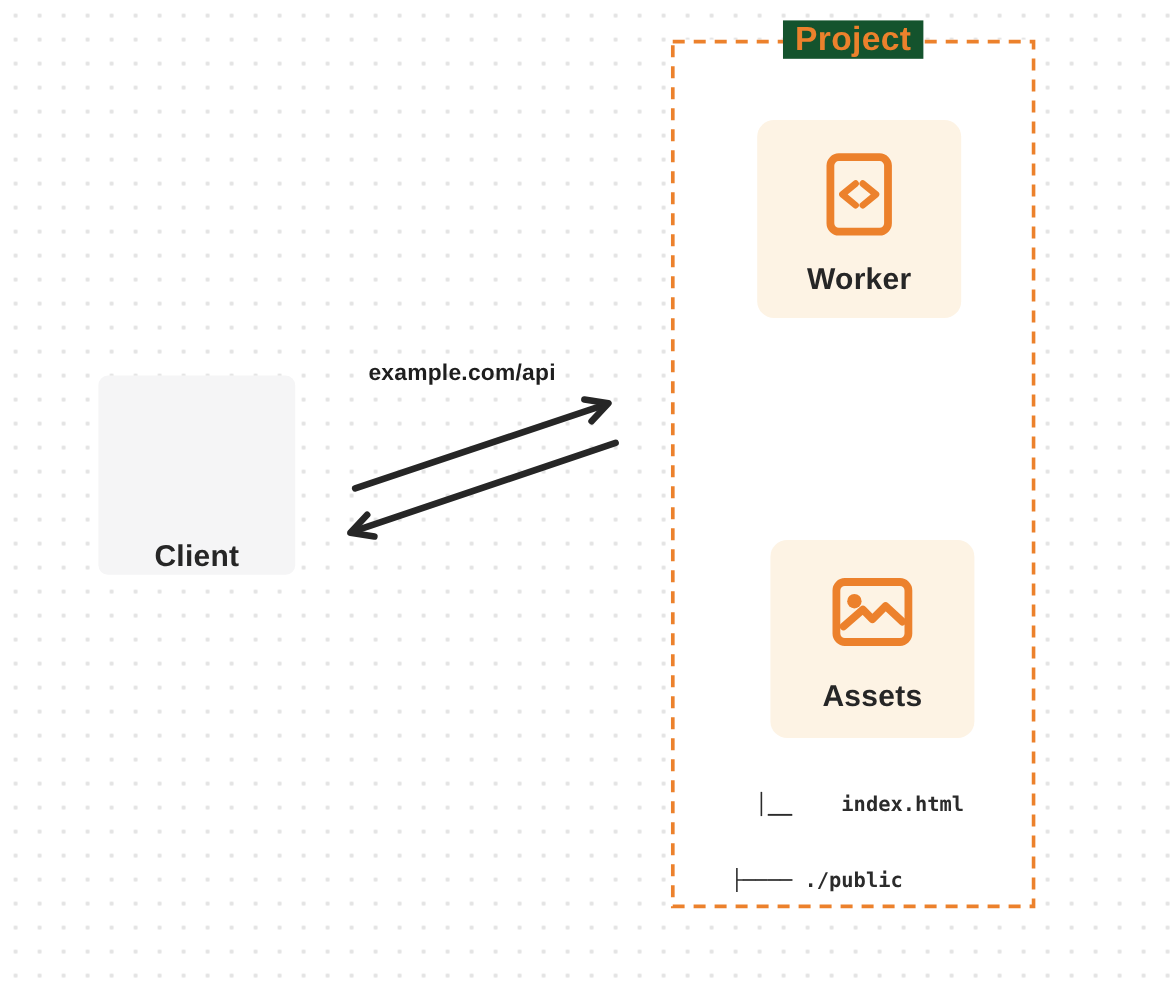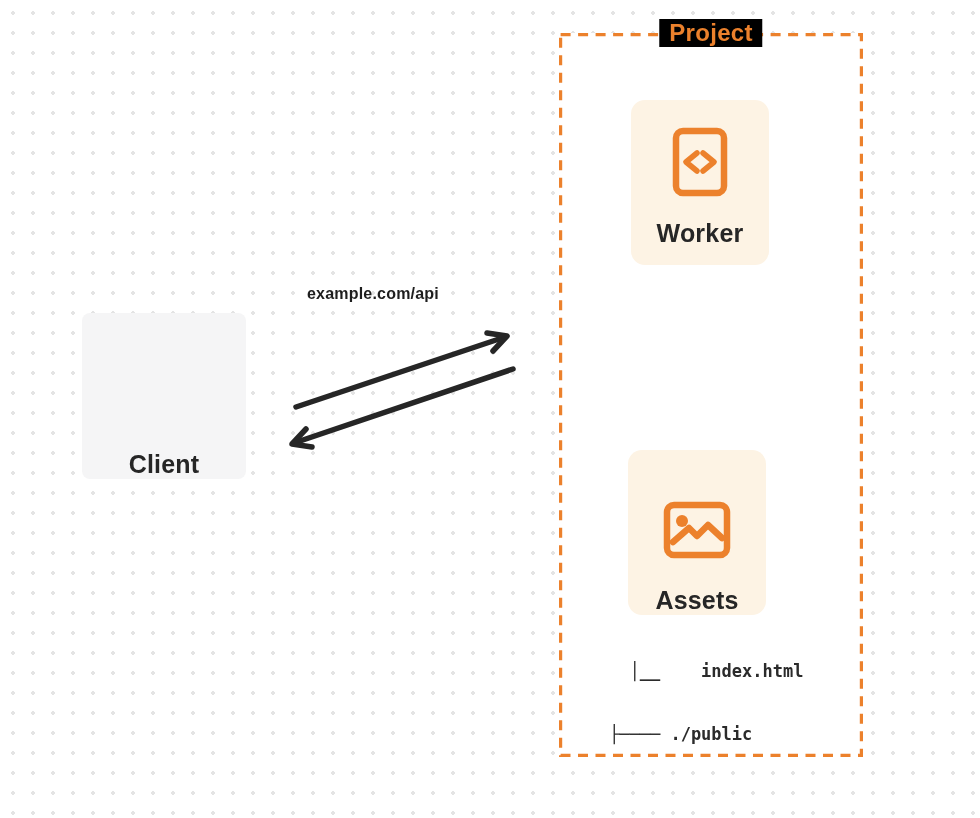--- a/index.html
+++ b/index.html
@@ -15,42 +15,42 @@
   }
   .client-box{
     position:absolute;left:82px;top:313px;width:164px;height:166px;
     background:#F5F5F6;border-radius:8px;
     display:flex;align-items:flex-end;justify-content:center;
   }
   .node-label{
     font-size:25px;font-weight:700;color:#262626;letter-spacing:.2px;
   }
   .api-label{
-    position:absolute;left:307px;top:285px;
-    font-size:16px;font-weight:700;color:#1E1E1E;letter-spacing:.2px;
+    position:absolute;left:307px;top:301px;
+    font-size:19px;font-weight:700;color:#1E1E1E;letter-spacing:.2px;
   }
   svg.arrows{position:absolute;left:0;top:0;pointer-events:none;}
   .project-box{
     position:absolute;left:559px;top:33px;width:304px;height:724px;
     background:#ffffff;
   }
   .project-border{position:absolute;left:0;top:0;}
   .project-label{
     position:absolute;left:50%;top:0;transform:translate(-50%,-50%);
-    background:#000000;padding:0 10px;
-    font-size:24px;font-weight:700;color:#EC812C;letter-spacing:.3px;
+    background:#14532d;padding:0 10px;
+    font-size:28px;font-weight:700;color:#EC812C;letter-spacing:.3px;
     white-space:nowrap;
   }
   .node-card{
-    position:absolute;width:138px;height:165px;
+    position:absolute;width:170px;height:165px;
     background:#FDF3E4;border-radius:14px;
     display:flex;flex-direction:column;align-items:center;
   }
   .node-card.worker{left:72px;top:67px;}
-  .node-card.assets{left:69px;top:417px;justify-content:flex-end;}
+  .node-card.assets{left:83px;top:417px;}
   .node-card .icon-wrap{line-height:0;}
   .node-card.worker .icon-wrap{margin-top:27px;}
   .node-card.assets .icon-wrap{margin-top:31px;}
   .node-card.worker .node-label{margin-top:22px;}
   .node-card.assets .node-label{margin-top:27px;}
   .file-tree{
     position:absolute;left:50px;top:586px;
     font-family:"DejaVu Sans Mono",monospace;
     font-size:17px;font-weight:700;line-height:21px;
     color:#2B2B2B;white-space:pre;

